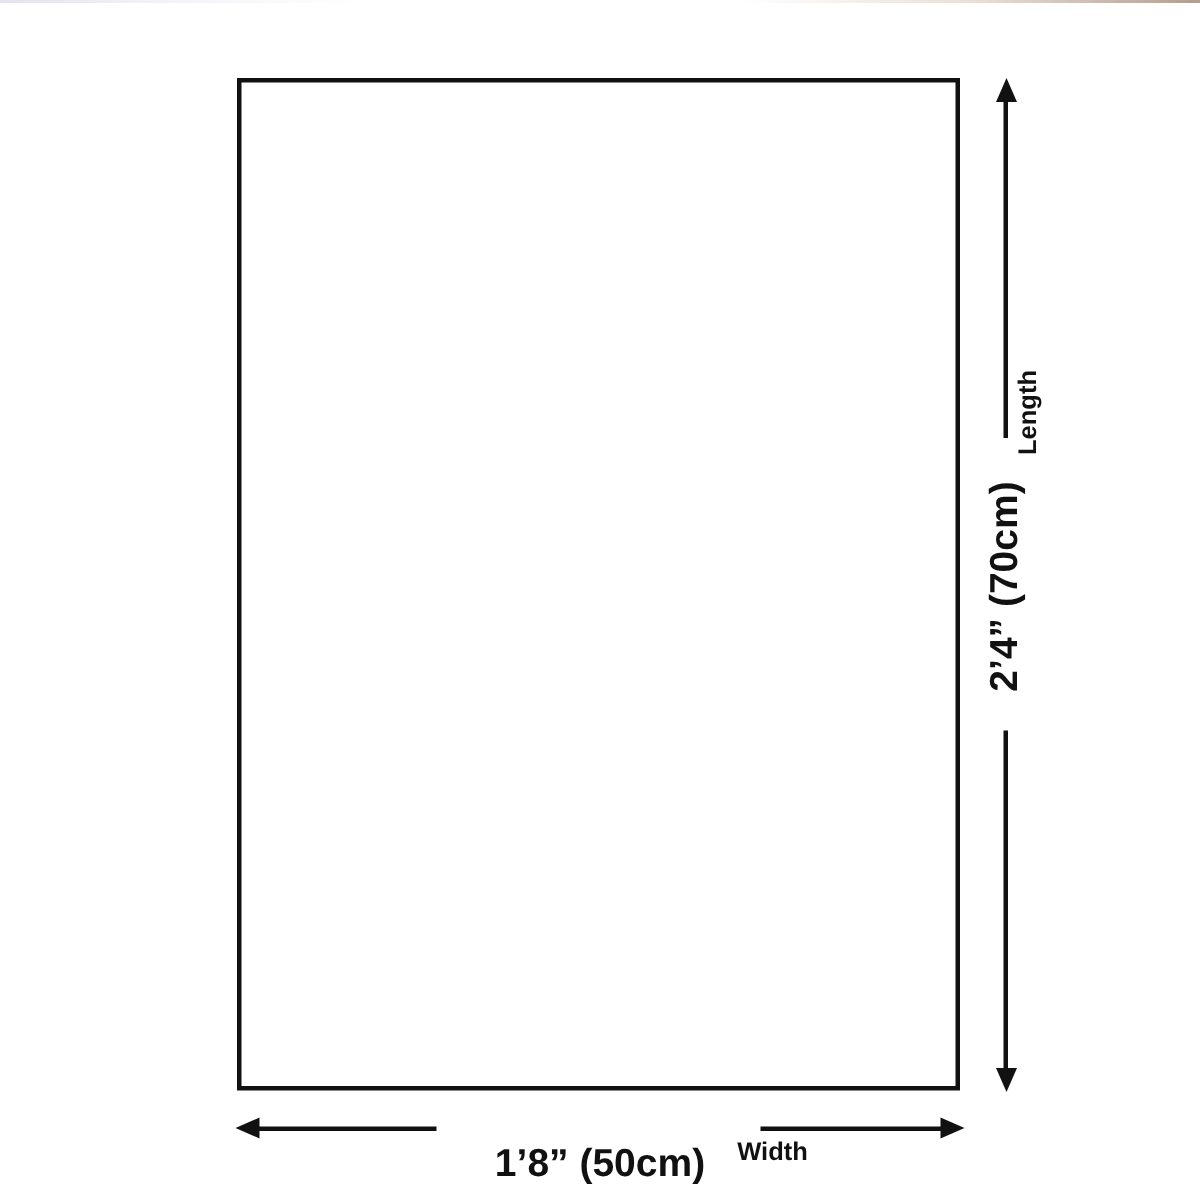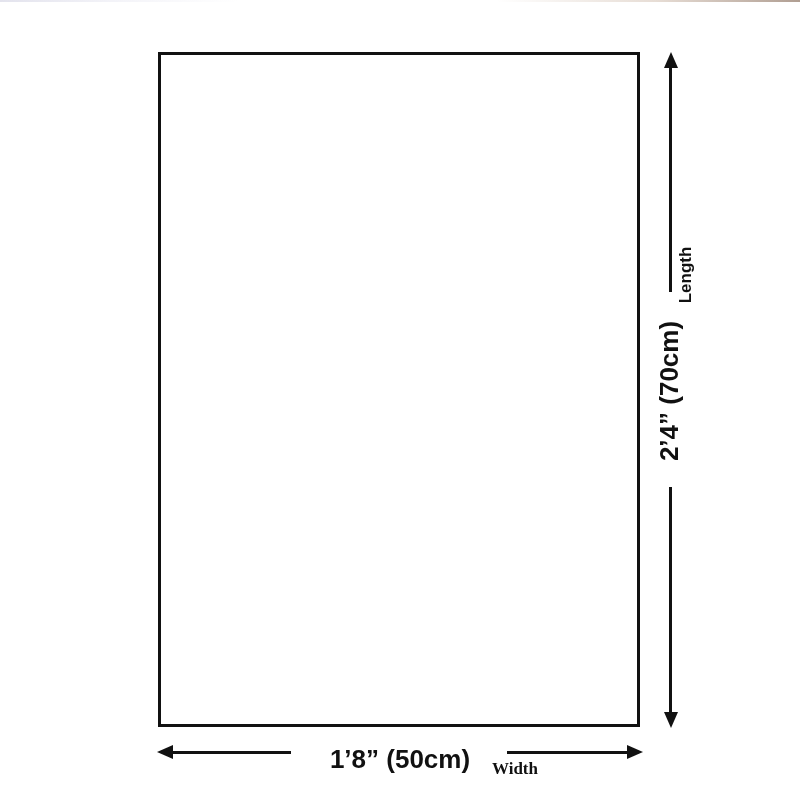--- a/index.html
+++ b/index.html
@@ -80,22 +80,22 @@
     white-space: nowrap;
   }
   .dim-label {
     position: absolute;
     color: #111111;
     font-weight: 700;
     font-size: 17px;
     line-height: 1;
     white-space: nowrap;
   }
-  #width-value  { left: 400px; top: 759px; transform: translate(-50%,-50%); }
-  #width-label  { left: 515px; top: 768px; transform: translate(-50%,-50%); font-family: Liberation Serif, serif; }
+  #width-value  { left: 400px; top: 775px; transform: translate(-50%,-50%); }
+  #width-label  { left: 515px; top: 768px; transform: translate(-50%,-50%); }
   #length-value { left: 669px; top: 391px; transform: translate(-50%,-50%) rotate(-90deg); }
   #length-label { left: 685px; top: 275px; transform: translate(-50%,-50%) rotate(-90deg); }
 </style>
 </head>
 <body>
 
 <div class="canvas">
 
   <div class="top-strip"></div>
 

